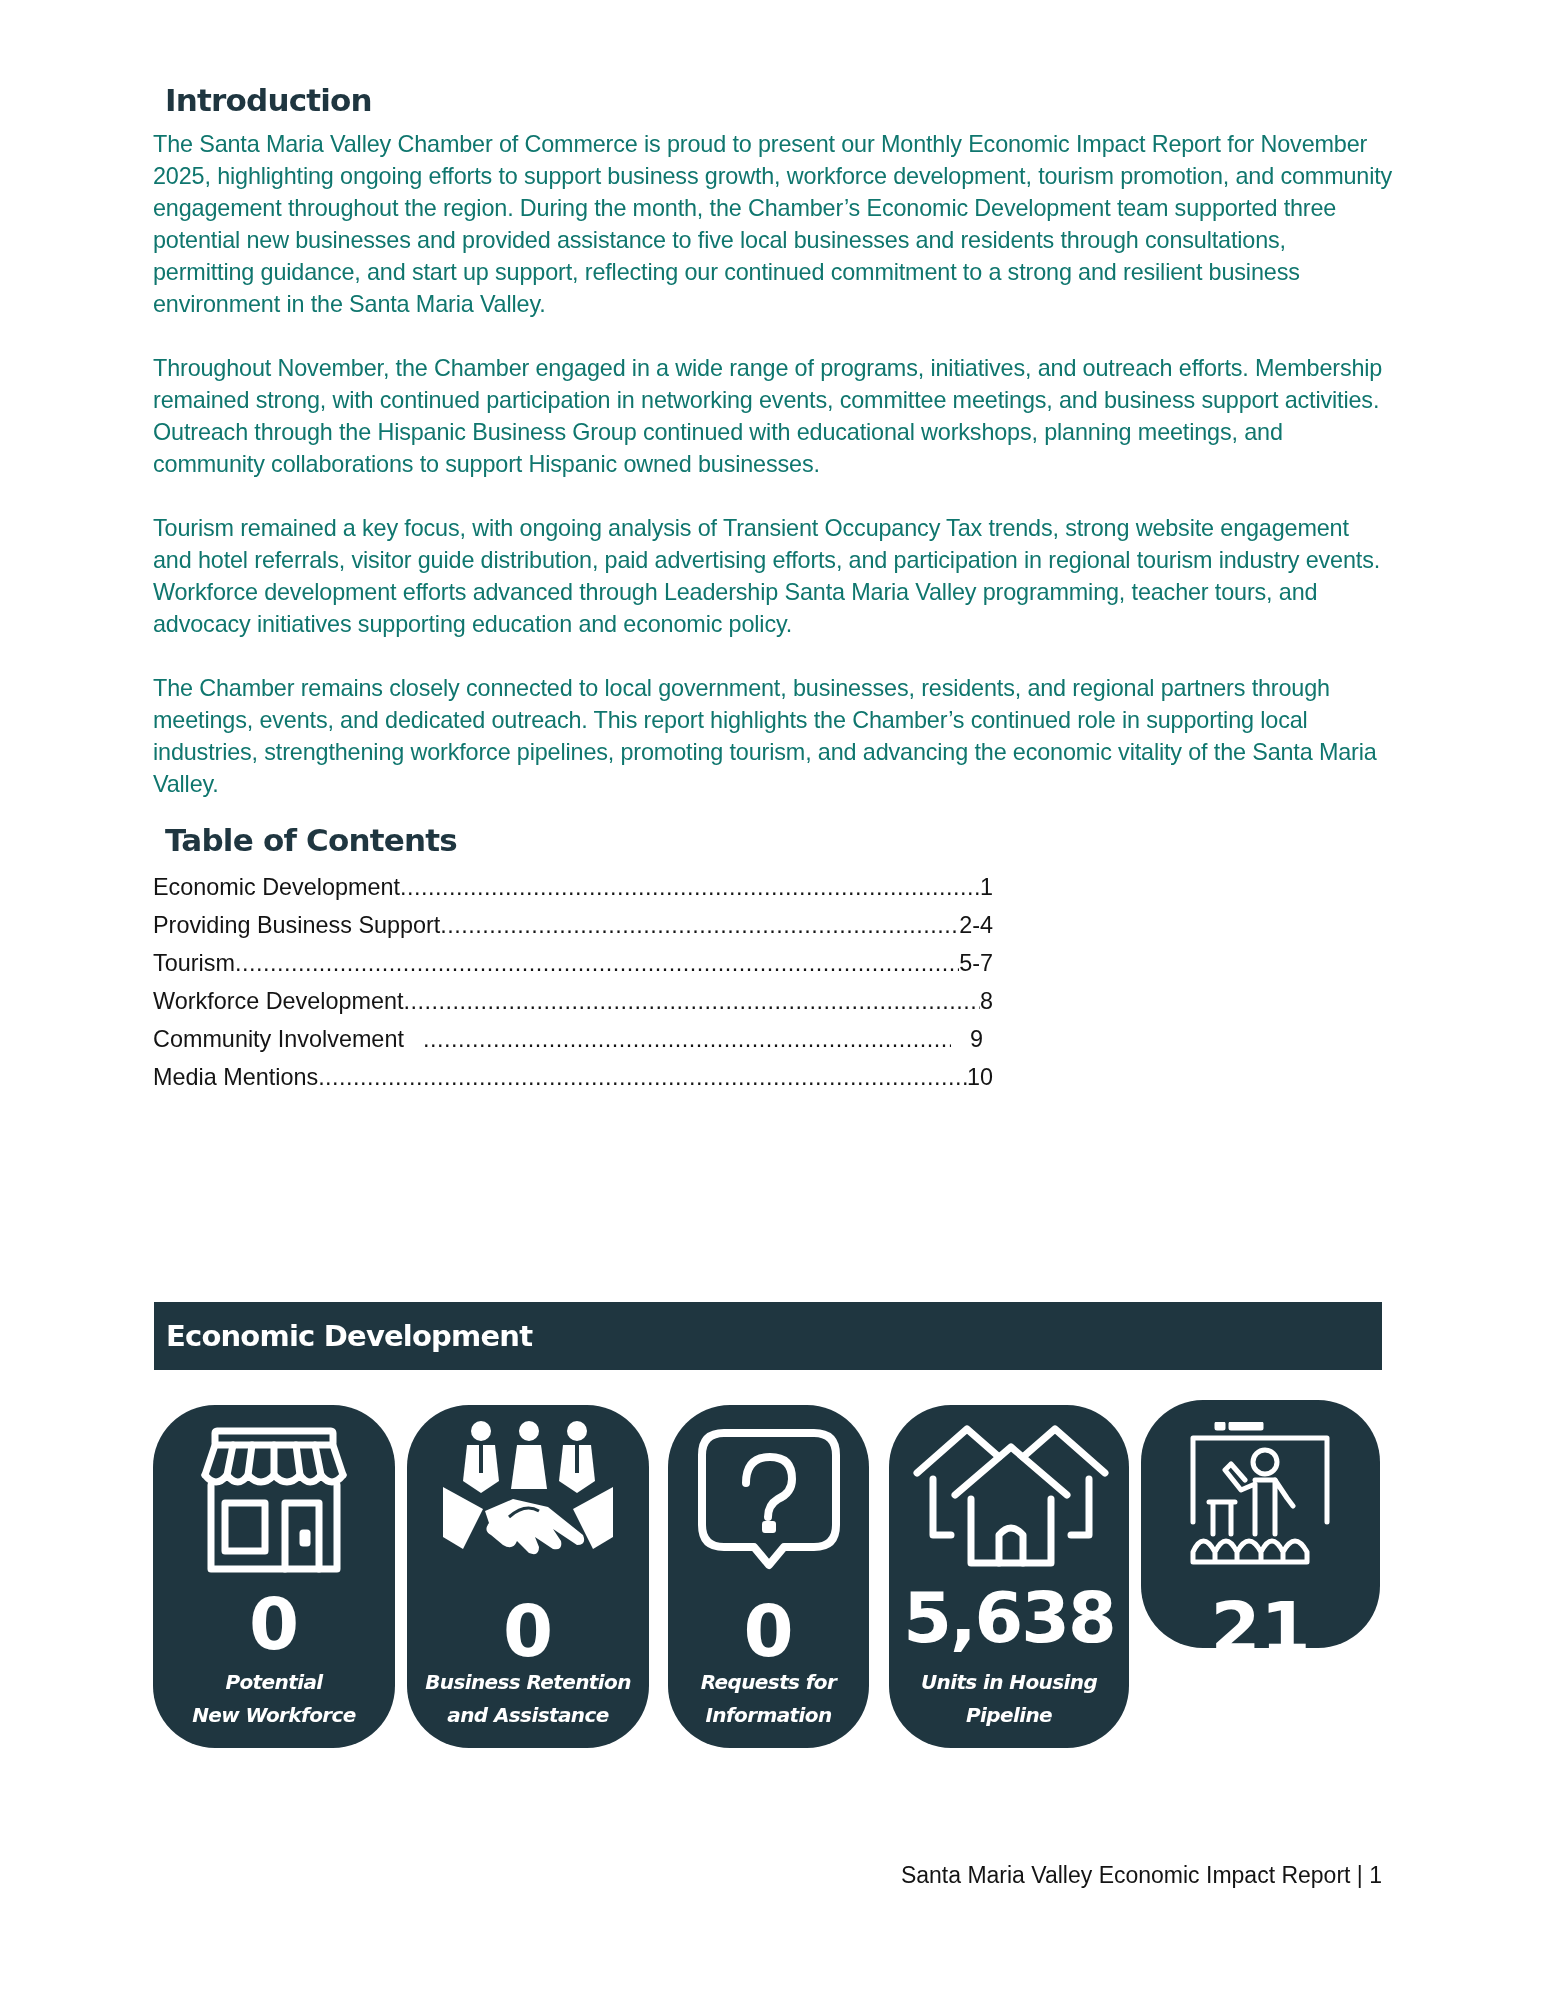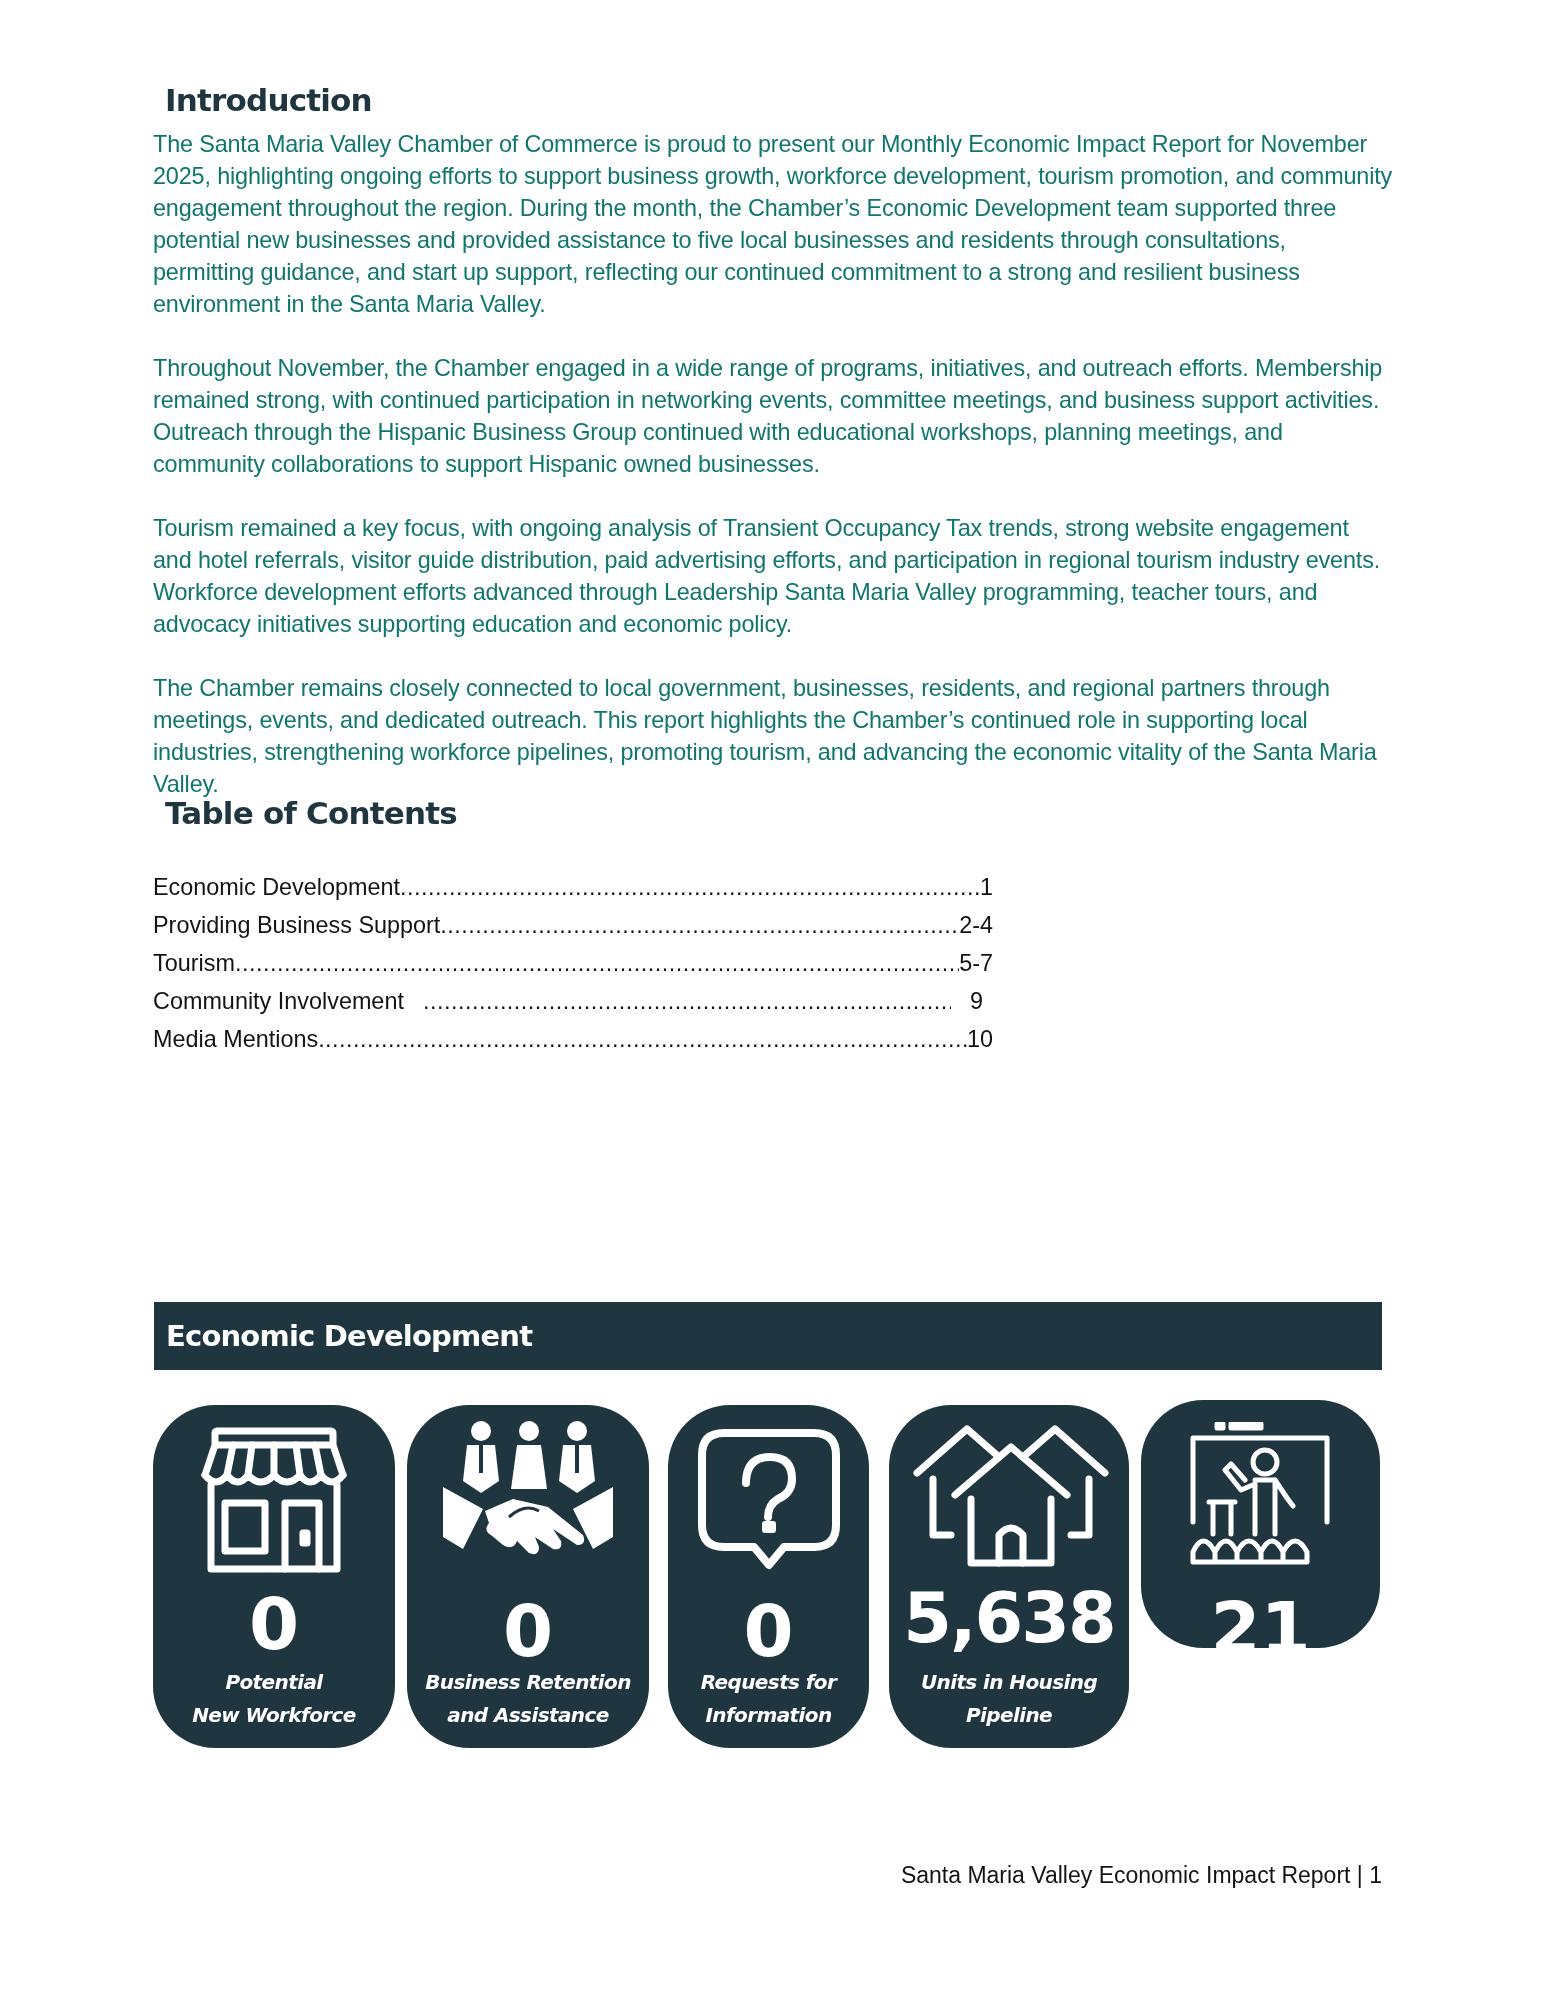--- a/index.html
+++ b/index.html
@@ -37,37 +37,42 @@
 
   <h1 class="h1" style="top:70px;">Introduction</h1>
 
   <div class="intro" style="top:128px;">
     <p>The Santa Maria Valley Chamber of Commerce is proud to present our Monthly Economic Impact Report for November 2025, highlighting ongoing efforts to support business growth, workforce development, tourism promotion, and community engagement throughout the region. During the month, the Chamber’s Economic Development team supported three potential new businesses and provided assistance to five local businesses and residents through consultations, permitting guidance, and start up support, reflecting our continued commitment to a strong and resilient business environment in the Santa Maria Valley.</p>
     <p>Throughout November, the Chamber engaged in a wide range of programs, initiatives, and outreach efforts. Membership remained strong, with continued participation in networking events, committee meetings, and business support activities. Outreach through the Hispanic Business Group continued with educational workshops, planning meetings, and community collaborations to support Hispanic owned businesses.</p>
     <p>Tourism remained a key focus, with ongoing analysis of Transient Occupancy Tax trends, strong website engagement and hotel referrals, visitor guide distribution, paid advertising efforts, and participation in regional tourism industry events. Workforce development efforts advanced through Leadership Santa Maria Valley programming, teacher tours, and advocacy initiatives supporting education and economic policy.</p>
     <p>The Chamber remains closely connected to local government, businesses, residents, and regional partners through meetings, events, and dedicated outreach. This report highlights the Chamber’s continued role in supporting local industries, strengthening workforce pipelines, promoting tourism, and advancing the economic vitality of the Santa Maria Valley.</p>
   </div>
 
-  <h1 class="h1" style="top:783px;text-align:center;">Table of Contents</h1>
+  <h1 class="h1" style="top:810px;text-align:center;">Table of Contents</h1>
 
   <div class="toc">
     <div class="toc-row">
       <span class="lbl">Economic Development</span>
       <span class="dots"></span>
       <span class="pg">1</span>
     </div>
     <div class="toc-row">
       <span class="lbl">Providing Business Support</span>
       <span class="dots"></span>
       <span class="pg">2-4</span>
     </div>
     <div class="toc-row">
       <span class="lbl">Tourism</span>
       <span class="dots"></span>
       <span class="pg">5-7</span>
+    </div>
+    <div class="toc-row">
+      <span class="lbl">Workforce Development</span>
+      <span class="dots"></span>
+      <span class="pg">8</span>
     </div>
     <div class="toc-row" style="width:830px;gap:19px;">
       <span class="lbl">Community Involvement</span>
       <span class="dots"></span>
       <span class="pg">9</span>
     </div>
     <div class="toc-row">
       <span class="lbl">Media Mentions</span>
       <span class="dots"></span>
       <span class="pg">10</span>

